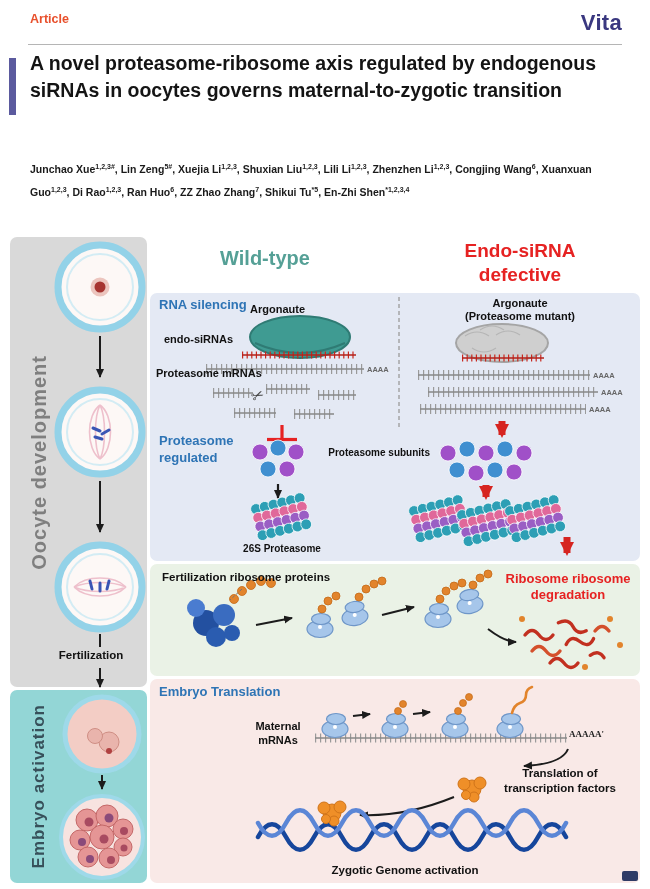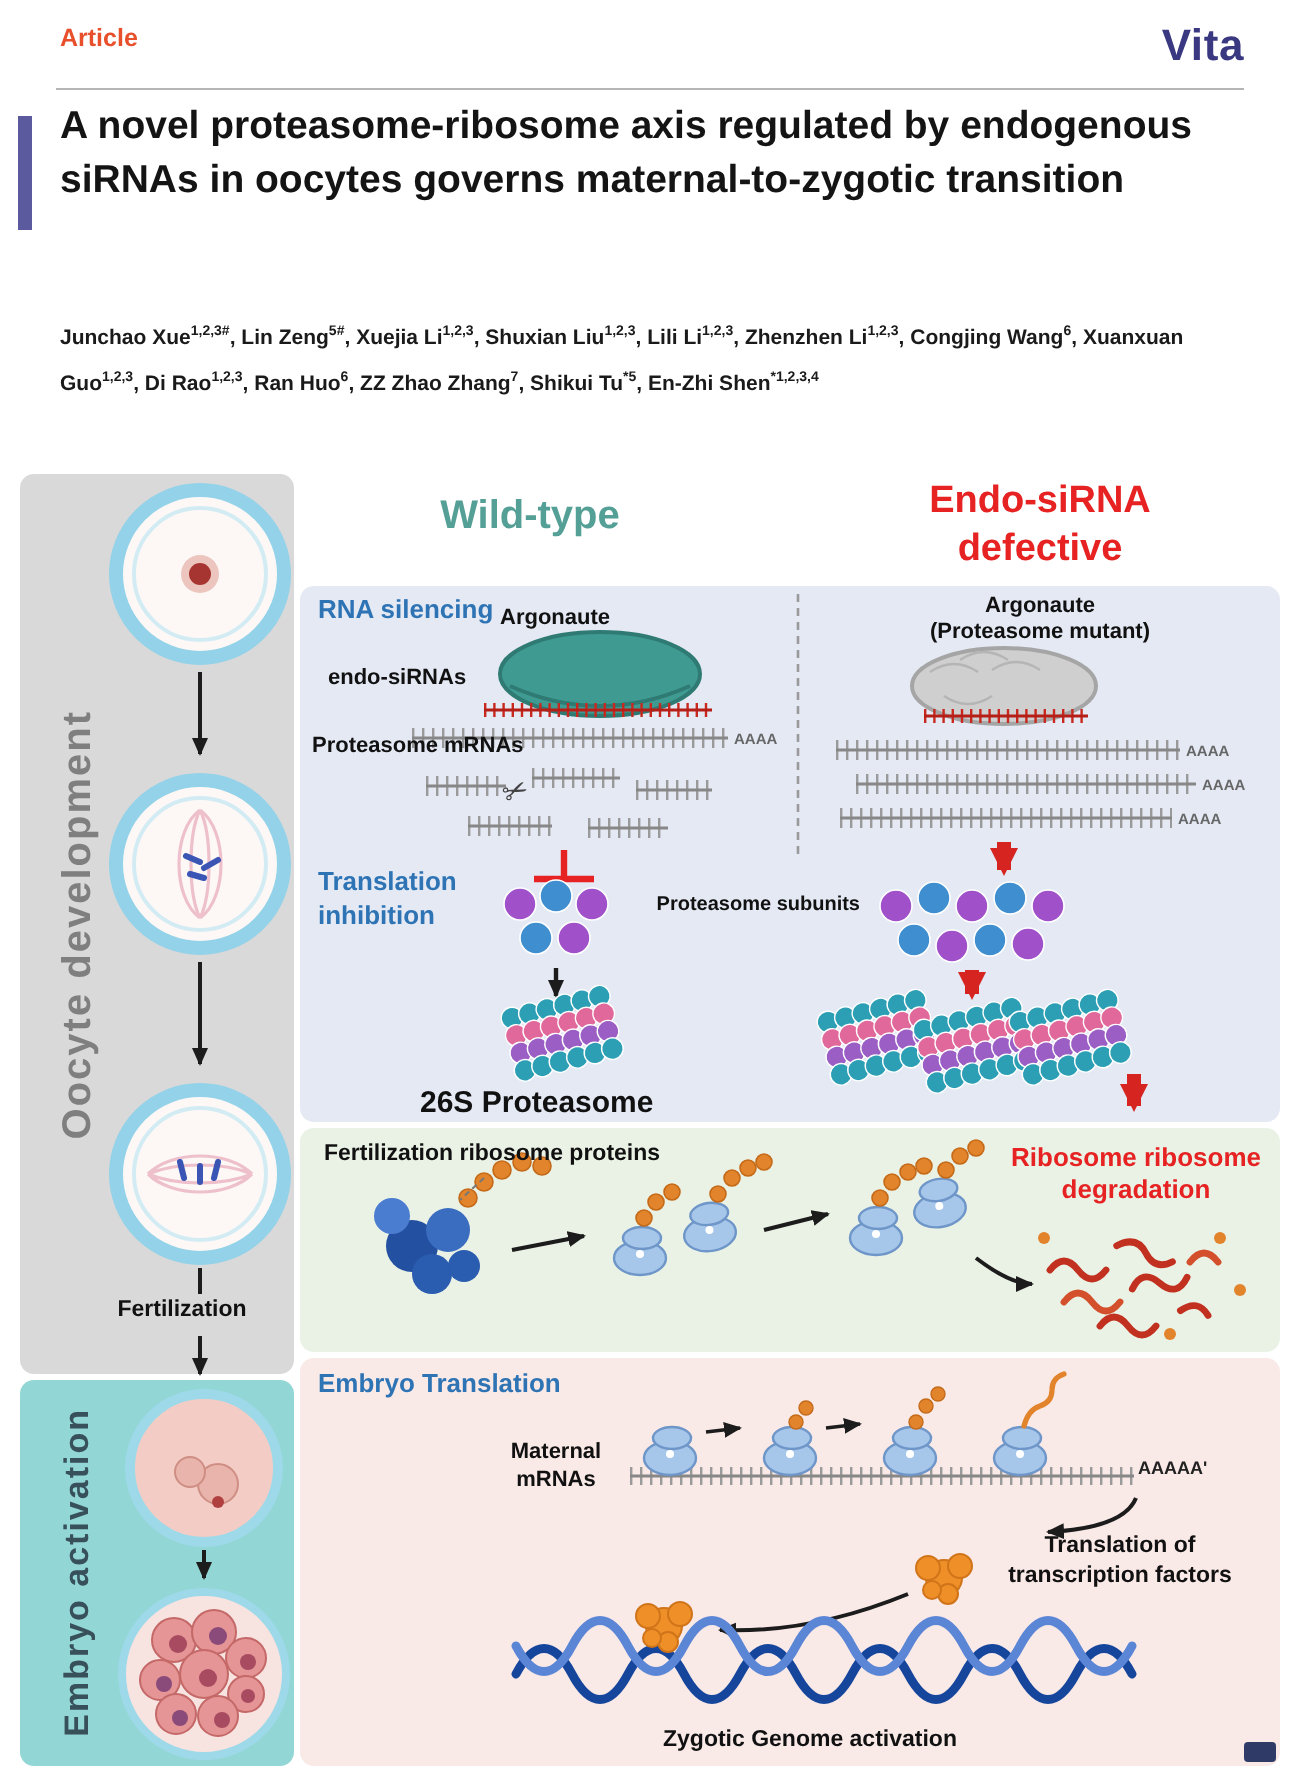--- a/index.html
+++ b/index.html
@@ -356,28 +356,28 @@
     <div class="lbl def-header">Endo-siRNA defective</div>
     <div class="lbl wt-header">Wild-type</div>
 
     <div class="lbl sec" style="left:149px;top:60px;">RNA silencing</div>
     <div class="lbl blk" style="left:240px;top:66px;">Argonaute</div>
     <div class="lbl blk" style="left:154px;top:96px;">endo-siRNAs</div>
     <div class="lbl blk" style="left:146px;top:130px;">Proteasome mRNAs</div>
     <div class="lbl blk" style="left:430px;top:60px;width:160px;text-align:center;">Argonaute</div>
     <div class="lbl blk" style="left:430px;top:73px;width:160px;text-align:center;">(Proteasome mutant)</div>
 
-    <div class="lbl sec" style="left:149px;top:196px;width:95px;line-height:1.3;">Translation inhibition</div>
+    <div class="lbl sec" style="left:149px;top:196px;width:95px;line-height:1.3;">Proteasome regulated</div>
     <div class="lbl blk" style="left:310px;top:210px;width:110px;font-size:10px;text-align:right;">Proteasome subunits</div>
-    <div class="lbl blk" style="left:200px;top:306px;width:120px;font-size:15px;">26S Proteasome</div>
+    <div class="lbl blk" style="left:212px;top:306px;width:120px;text-align:center;font-size:10px;">26S Proteasome</div>
 
     <div class="lbl blk" style="left:152px;top:334px;font-size:11.5px;">Fertilization ribosome proteins</div>
     <div class="lbl" style="left:492px;top:334px;width:132px;text-align:center;font-size:13px;font-weight:bold;line-height:1.25;color:var(--defective-red);">Ribosome ribosome degradation</div>
 
     <div class="lbl sec" style="left:149px;top:447px;">Embryo Translation</div>
     <div class="lbl blk" style="left:232px;top:482px;width:72px;text-align:center;line-height:1.3;">Maternal mRNAs</div>
-    <div class="lbl" style="left:559px;top:492px;font-size:9px;font-weight:bold;color:#222;">AAAAA'</div>
+    <div class="lbl" style="left:559px;top:492px;font-size:9px;font-weight:bold;color:#222;font-family:Liberation Serif, serif;">AAAAA'</div>
     <div class="lbl blk" style="left:480px;top:529px;width:140px;text-align:center;font-size:11.5px;line-height:1.3;">Translation of transcription factors</div>
     <div class="lbl blk" style="left:290px;top:607px;width:210px;text-align:center;font-size:11.5px;margin-top:20px;">Zygotic Genome activation</div>
 
     <div class="corner-logo"></div>
   </div>
 </div>
 
 </body></html>

